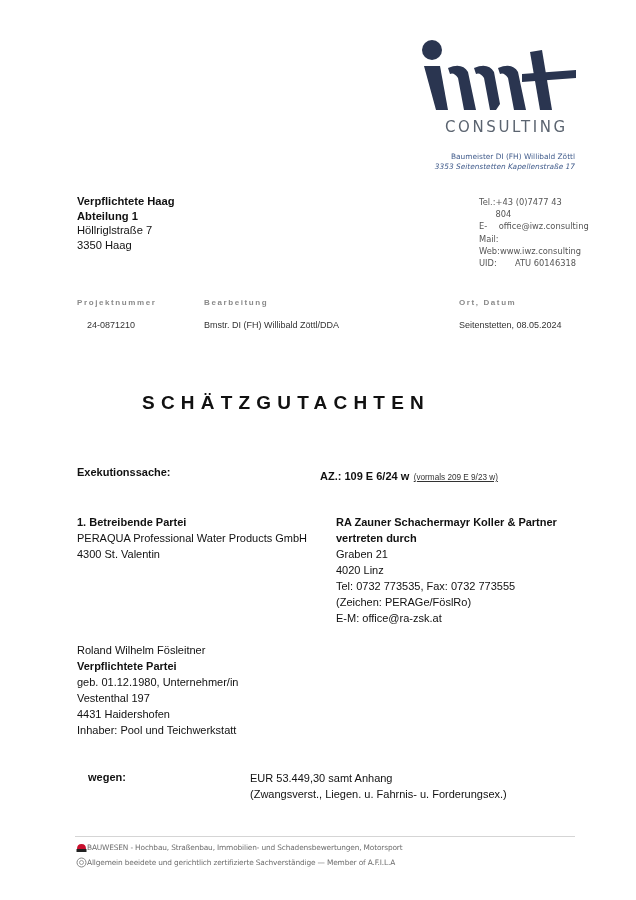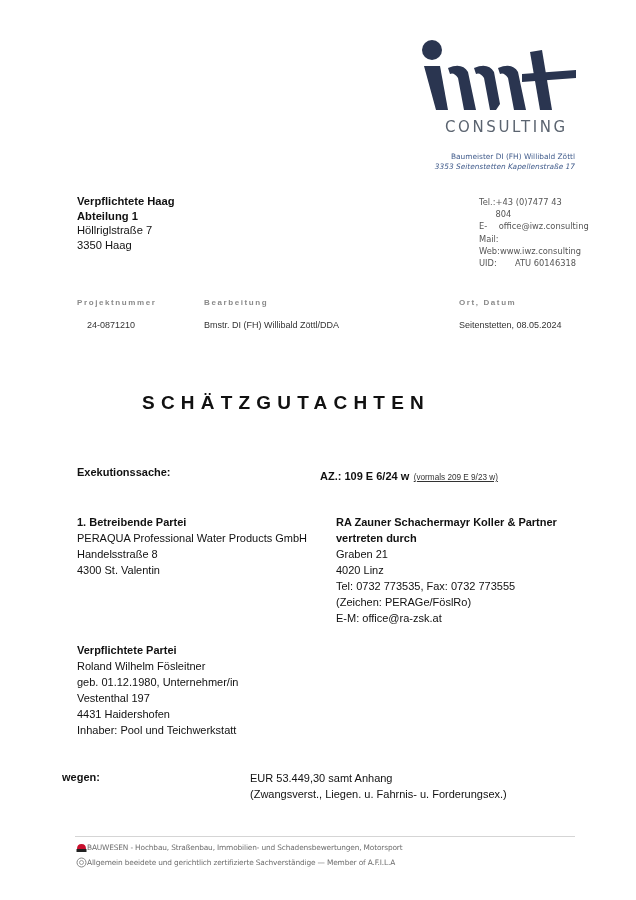--- a/index.html
+++ b/index.html
@@ -93,44 +93,43 @@
 
 <div class="abs bold11" style="left:77px; top:466px;">Exekutionssache:</div>
 <div class="abs" style="left:320px; top:466px;">
   <span class="bold11">AZ.: 109 E 6/24 w</span>
   <span class="az-sub">(vormals 209 E 9/23 w)</span>
 </div>
 
 <div class="abs txt11" style="left:77px; top:514px;">
   <div style="font-weight:bold;">1. Betreibende Partei</div>
   <div>PERAQUA Professional Water Products GmbH</div>
-  <div>Handelsstraße 8</div>
   <div>4300 St. Valentin</div>
 </div>
 
 <div class="abs txt11" style="left:336px; top:514px;">
   <div style="font-weight:bold;">RA Zauner Schachermayr Koller &amp; Partner</div>
   <div style="font-weight:bold;">vertreten durch</div>
   <div>Graben 21</div>
   <div>4020 Linz</div>
   <div>Tel: 0732 773535, Fax: 0732 773555</div>
   <div>(Zeichen: PERAGe/FöslRo)</div>
   <div>E-M: office@ra-zsk.at</div>
 </div>
 
 <div class="abs txt11" style="left:77px; top:642px;">
+  <div>Roland Wilhelm Fösleitner</div>
   <div style="font-weight:bold;">Verpflichtete Partei</div>
-  <div>Roland Wilhelm Fösleitner</div>
   <div>geb. 01.12.1980, Unternehmer/in</div>
   <div>Vestenthal 197</div>
   <div>4431 Haidershofen</div>
   <div>Inhaber: Pool und Teichwerkstatt</div>
 </div>
 
-<div class="abs bold11" style="left:62px; top:771px;">wegen:</div>
+<div class="abs bold11" style="left:88px; top:771px;">wegen:</div>
 <div class="abs txt11" style="left:250px; top:770px;">
   <div>EUR 53.449,30 samt Anhang</div>
   <div>(Zwangsverst., Liegen. u. Fahrnis- u. Forderungsex.)</div>
 </div>
 
 <div class="abs footer-line"></div>
 <div class="abs footer-row" style="top:842px;">
   <span class="ficon">
     <svg width="11" height="10" viewBox="0 0 11 10">
         <path d="M1 6 Q1 1 5.5 1 Q10 1 10 6 Z" fill="#c8102e"></path>

